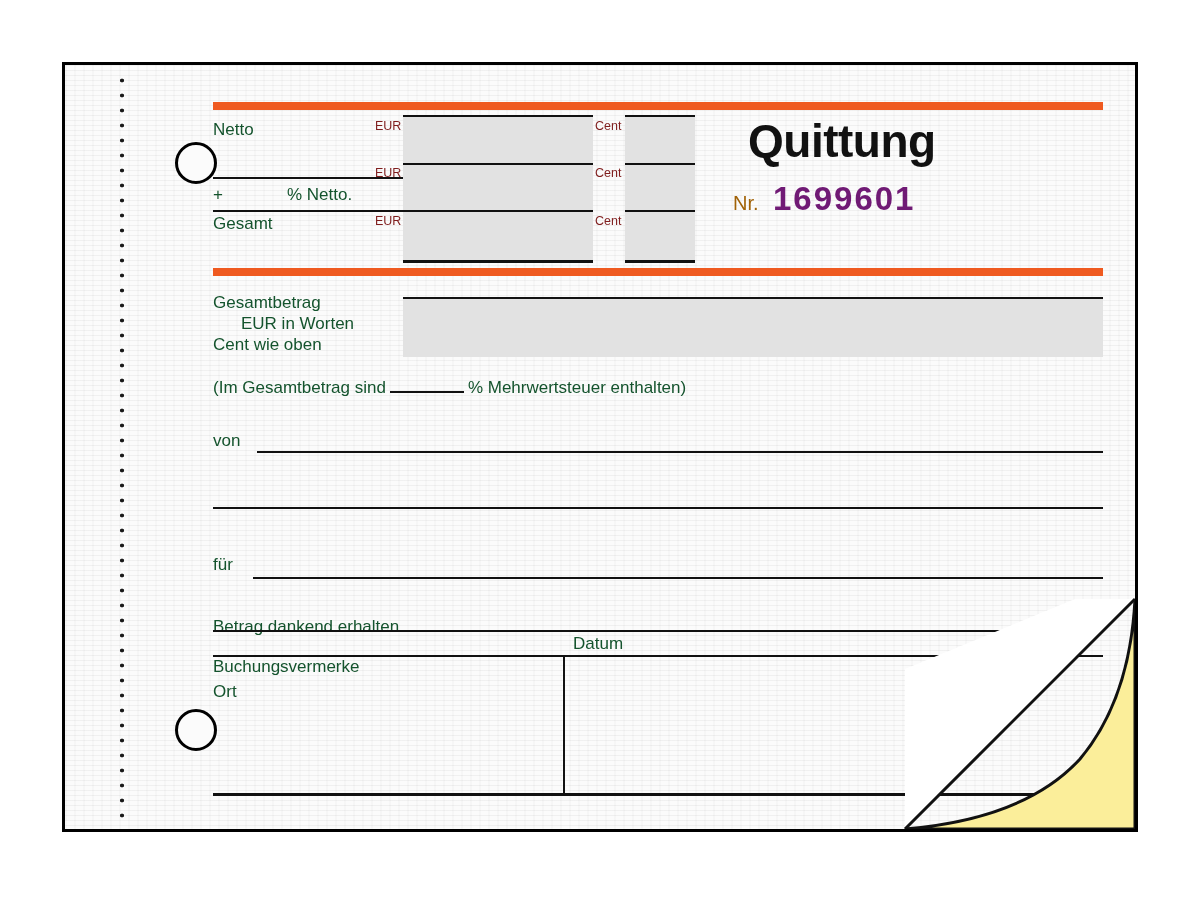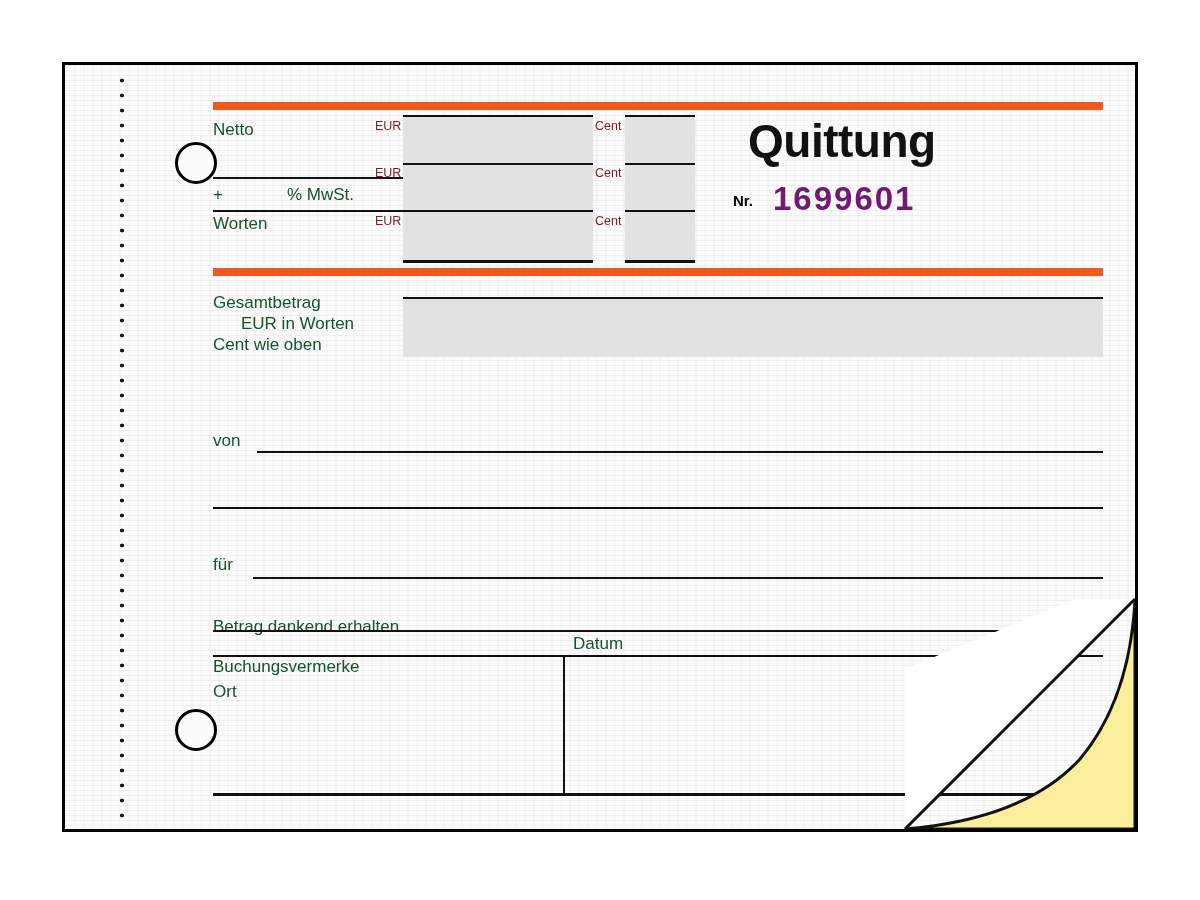--- a/index.html
+++ b/index.html
@@ -131,23 +131,22 @@
     font-weight: bold;
     letter-spacing: -0.5px;
     color: #111;
     white-space: nowrap;
     margin-left: 11px;
   }
   .nr-label {
     position: absolute;
     left: 668px;
     top: 127px;
-    font-size: 15px;
-    color: #000000;
-    font-weight: bold;
+    font-size: 20px;
+    color: #a16207;
   }
   .nr-value {
     position: absolute;
     left: 708px;
     top: 115px;
     font-size: 33px;
     font-weight: bold;
     letter-spacing: 2px;
     color: #701a75;
     white-space: nowrap;
@@ -208,42 +207,45 @@
     <div class="rule" style="left:338px; top:145px; width:190px;"></div>
     <div class="rule" style="left:560px; top:145px; width:70px;"></div>
     <div class="rule" style="left:338px; top:195px; width:190px; height:3px;"></div>
     <div class="rule" style="left:560px; top:195px; width:70px;  height:3px;"></div>
 
     <div class="rule" style="left:148px; top:112px; width:190px;"></div>
     <div class="rule" style="left:148px; top:145px; width:190px;"></div>
 
     <div class="lbl" style="left:148px; top:55px;">Netto</div>
     <div class="lbl" style="left:148px; top:120px;">+</div>
-    <div class="lbl" style="left:222px; top:120px;">% MwSt.</div>
-    <div class="lbl" style="left:148px; top:149px;">Worten</div>
+    <div class="lbl" style="left:222px; top:120px;">% Netto.</div>
+    <div class="lbl" style="left:148px; top:149px;">Gesamt</div>
 
     <div class="lbl-sm" style="left:310px; top:54px;">EUR</div>
     <div class="lbl-sm" style="left:310px; top:101px;">EUR</div>
     <div class="lbl-sm" style="left:310px; top:149px;">EUR</div>
 
     <div class="lbl-sm" style="left:530px; top:54px;">Cent</div>
     <div class="lbl-sm" style="left:530px; top:101px;">Cent</div>
     <div class="lbl-sm" style="left:530px; top:149px;">Cent</div>
 
     <div class="title">Quittung</div>
     <div class="nr-label">Nr.</div>
     <div class="nr-value">1699601</div>
 
     <div class="grey" style="left:338px; top:232px; width:700px; height:60px;"></div>
     <div class="rule" style="left:338px; top:232px; width:700px;"></div>
 
     <div class="lbl" style="left:148px; top:228px;">Gesamtbetrag</div>
     <div class="lbl" style="left:148px; top:249px;margin-left:28px;">EUR in Worten</div>
     <div class="lbl" style="left:148px; top:270px;">Cent wie oben</div>
 
+    <div class="lbl" style="left:148px; top:313px;">
+      <span>(Im Gesamtbetrag sind</span><span class="inline-blank"></span><span>% Mehrwertsteuer enthalten)</span>
+    </div>
 
     <div class="lbl" style="left:148px; top:366px;text-align:right;">von</div>
     <div class="rule" style="left:192px; top:386px; width:846px;"></div>
     <div class="rule" style="left:148px; top:442px; width:890px;"></div>
 
     <div class="lbl" style="left:148px; top:490px;">für</div>
     <div class="rule" style="left:188px; top:512px; width:850px;"></div>
 
     <div class="lbl" style="left:148px; top:552px;">Betrag dankend erhalten.</div>
 

